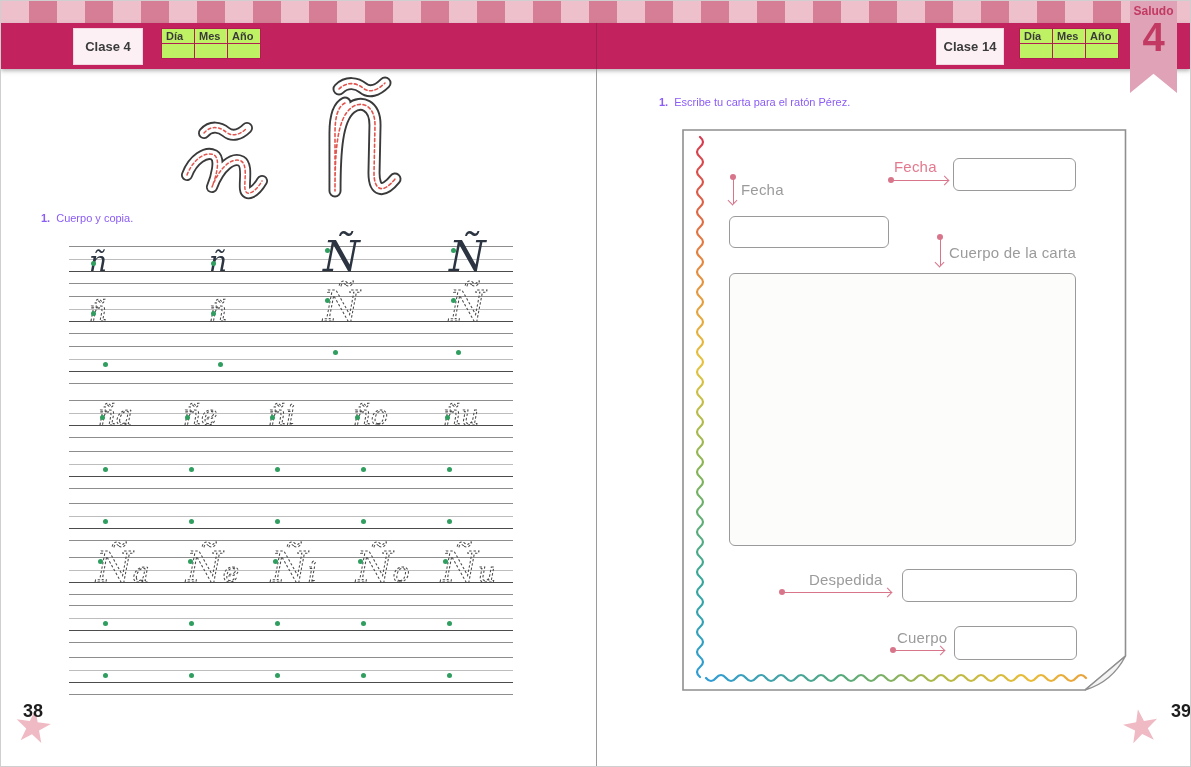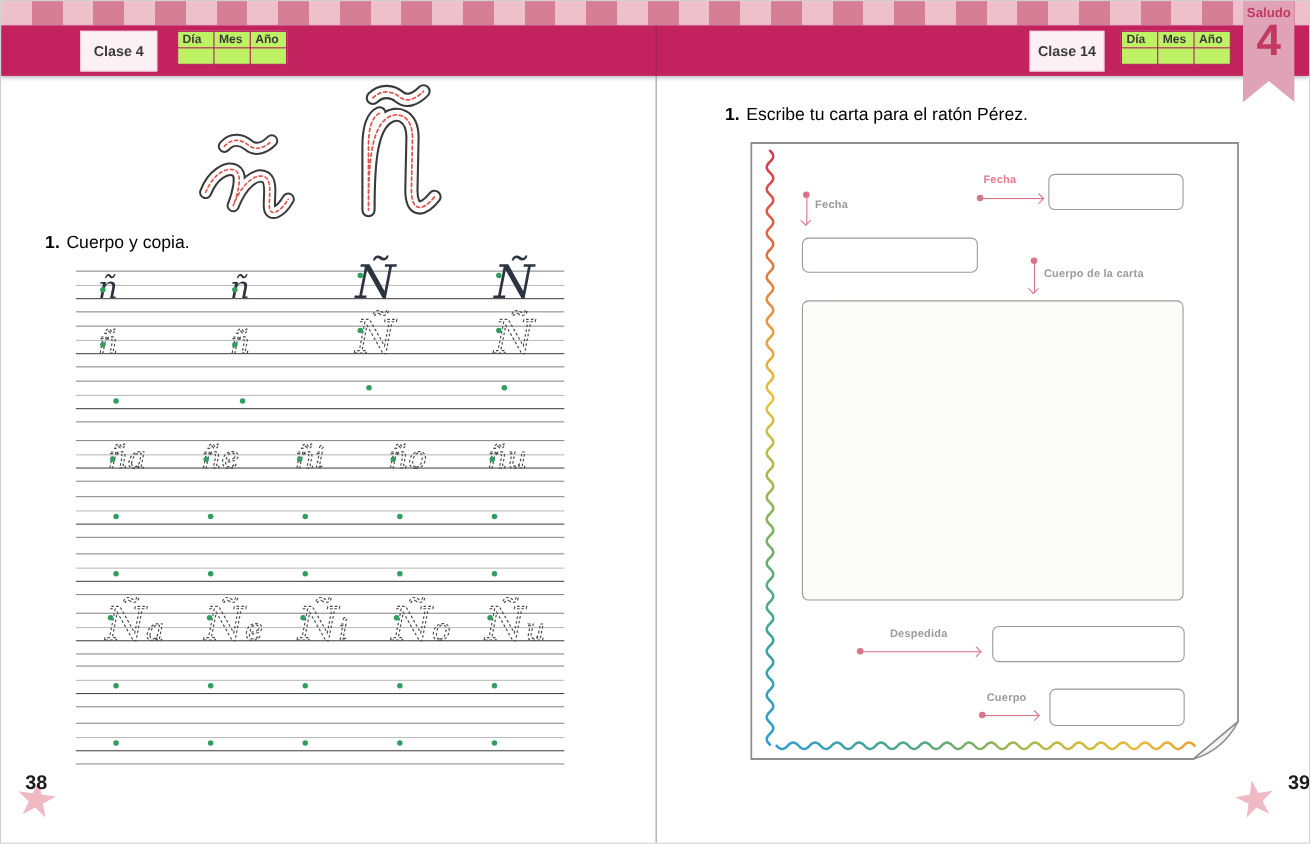--- a/index.html
+++ b/index.html
@@ -15,42 +15,42 @@
   .date-table{position:absolute;border-collapse:collapse;background:#fcf0f4;}
   .date-table td{border:1px solid #b01d53;background:#bef264;font-size:11px;font-weight:600;color:#3a3a3a;
                  padding:0 4px;height:14px;min-width:24px;}
   .ribbon{position:absolute;left:1129px;top:0;width:47px;height:92px;background:var(--ribbon_bg);
           clip-path:polygon(0 0,100% 0,100% 100%,50% 79%,0 100%);text-align:center;z-index:5;}
   .ribbon-label{font-size:12px;font-weight:700;color:var(--ribbon_text);margin-top:3px;}
   .ribbon-number{font-size:40px;font-weight:700;color:var(--ribbon_text);line-height:.95;}
   .spine{position:absolute;left:595px;top:22px;width:1px;height:745px;
          background:linear-gradient(to bottom,#9e2050 0,#9e2050 46px,#9a9a9a 46px);}
   
-  .instr{position:absolute;font-size:16px;color:#000000;font-weight:500;}
+  .instr{position:absolute;font-size:11px;color:#8b5cf6;font-weight:500;}
   .inum{font-weight:700;margin-right:6px;}
   
   .prow{position:absolute;left:68px;width:444px;height:36px;
         border-top:1px solid #8d8d8d;border-bottom:1px solid #8d8d8d;background:#fff;}
   .prow::before{content:"";position:absolute;left:0;right:0;top:12px;height:1px;background:#bdbdbd;}
   .prow::after{content:"";position:absolute;left:0;right:0;top:24px;height:1px;background:#4c4c4c;}
   .lt{position:absolute;top:-36px;width:140px;height:72px;overflow:visible;z-index:2;}
   .lt text{font-family:"DejaVu Serif",serif;font-style:italic;}
   .lt .solid{fill:#2b3440;stroke:none;}
   .lt .dotted{fill:none;stroke:#4a4a4a;stroke-width:1.05;stroke-dasharray:2.4,2;}
   .gdot{position:absolute;width:5px;height:5px;border-radius:50%;background:var(--dot_green);z-index:3;}
   
   .bubble{position:absolute;overflow:visible;}
   .bubble .outer{fill:none;stroke:#3a3a3a;stroke-linecap:round;stroke-linejoin:round;}
   .bubble .inner{fill:none;stroke:#ffffff;stroke-linecap:round;stroke-linejoin:round;}
   .bubble .trace{fill:none;stroke:var(--trace_red);stroke-linecap:round;stroke-linejoin:round;}
   
   .letter-template{position:absolute;left:681px;top:128px;width:445px;height:562px;}
   .tpl-bg{position:absolute;left:0;top:0;width:445px;height:562px;overflow:visible;}
   .wbox{position:absolute;border:1.6px solid #9a9a9a;border-radius:6px;background:#fff;box-sizing:border-box;}
-  .tlabel{position:absolute;font-weight:700;font-size:10px;color:var(--label_gray);letter-spacing:.2px;white-space:nowrap;}
+  .tlabel{position:absolute;font-weight:400;font-size:15px;color:var(--label_gray);letter-spacing:.2px;white-space:nowrap;}
   .tlabel.pink{color:var(--fecha_pink);}
   .harrow{position:absolute;height:0;border-top:1.6px solid var(--accent_pink);}
   .harrow::before{content:"";position:absolute;left:-2px;top:-3.8px;width:6px;height:6px;border-radius:50%;background:var(--accent_pink);}
   .harrow::after{content:"";position:absolute;right:0;top:-4.4px;width:6px;height:6px;
                  border-top:1.6px solid var(--accent_pink);border-right:1.6px solid var(--accent_pink);transform:rotate(45deg);}
   .varrow{position:absolute;width:0;border-left:1.6px solid var(--accent_pink);}
   .varrow::before{content:"";position:absolute;top:-2px;left:-3.9px;width:6px;height:6px;border-radius:50%;background:var(--accent_pink);}
   .varrow::after{content:"";position:absolute;bottom:0;left:-4.6px;width:6px;height:6px;
                  border-bottom:1.6px solid var(--accent_pink);border-right:1.6px solid var(--accent_pink);transform:rotate(45deg);}
   

